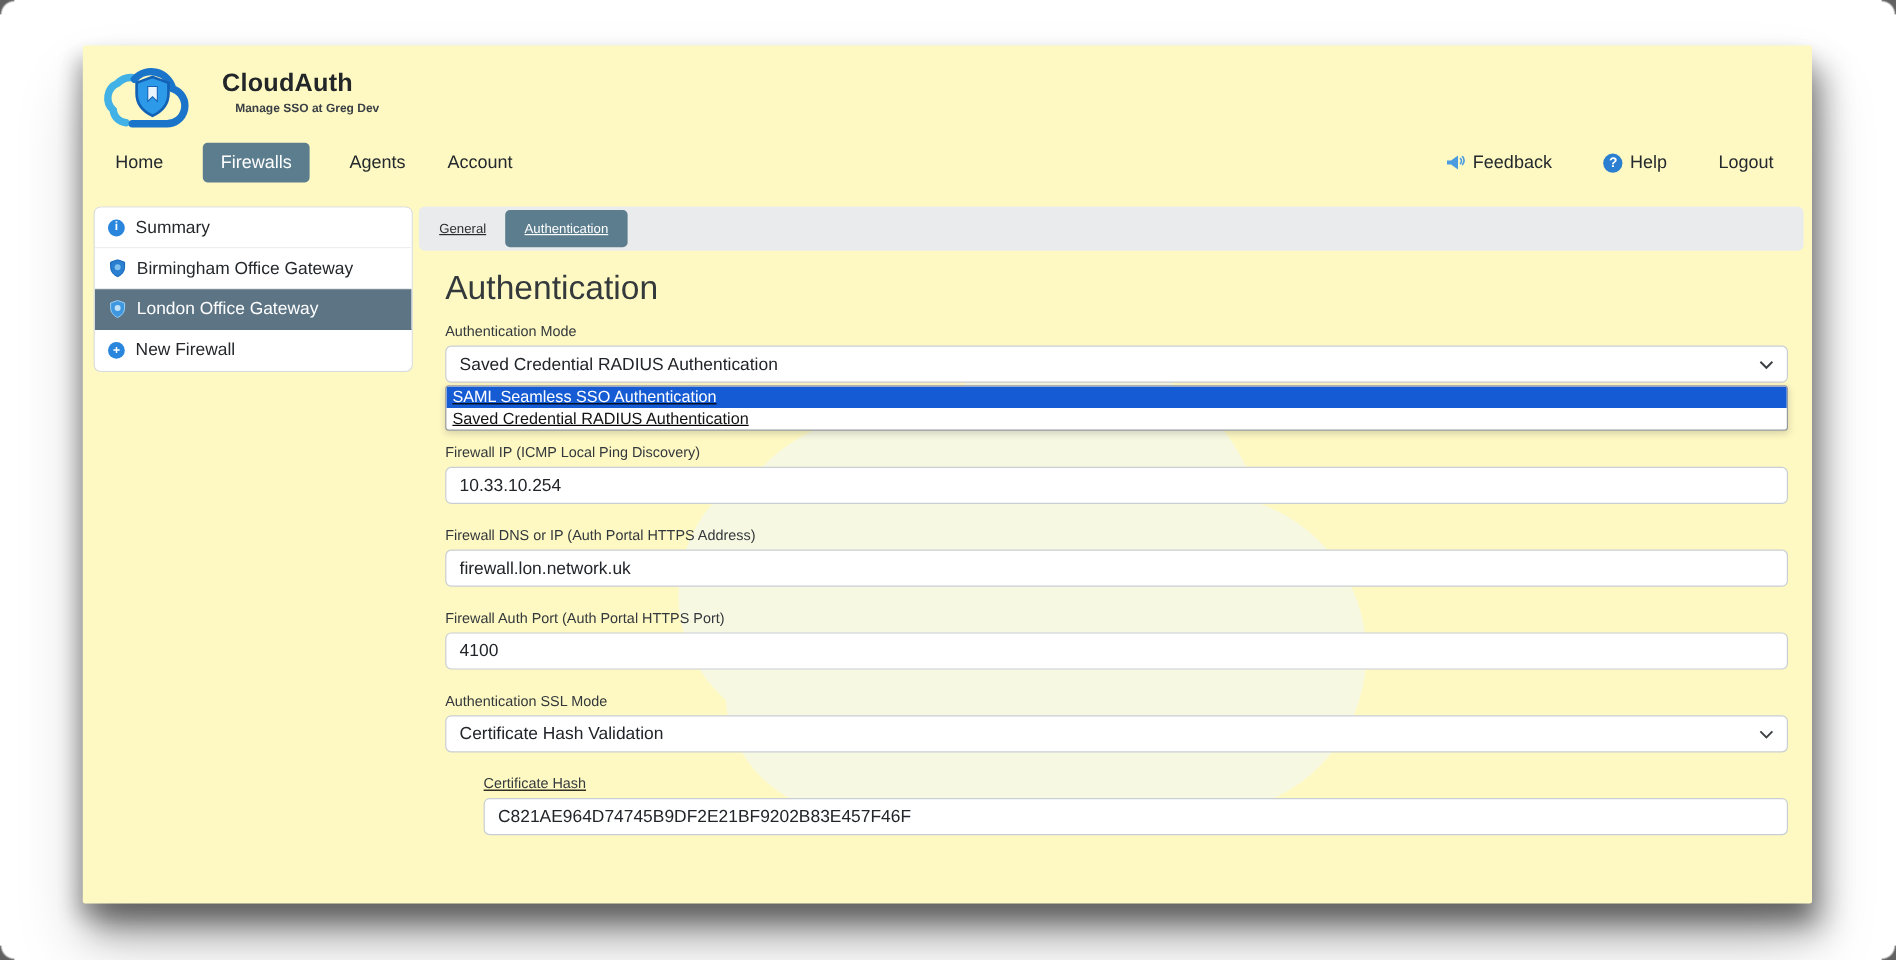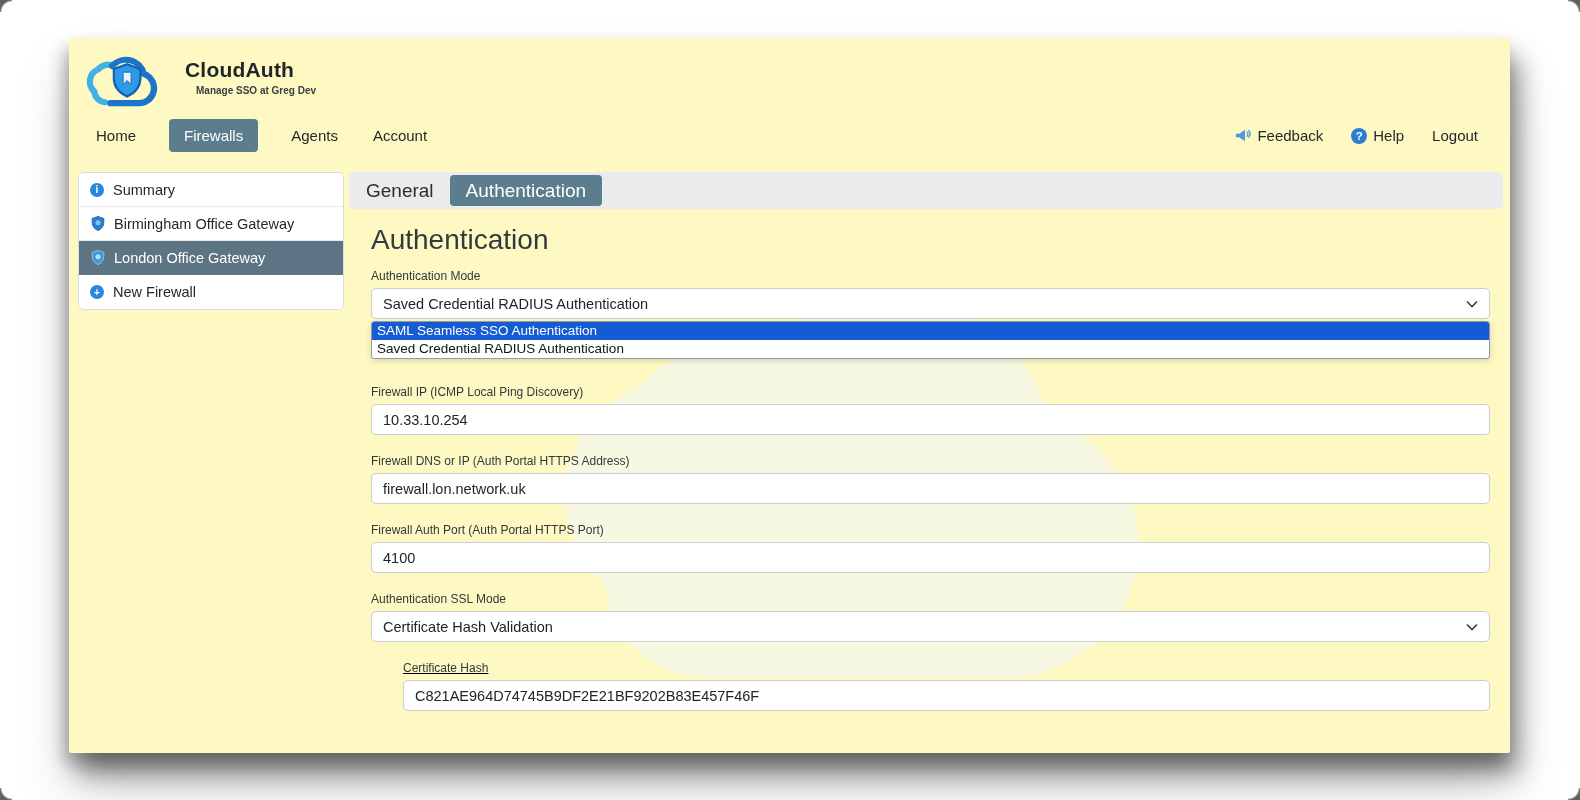--- a/index.html
+++ b/index.html
@@ -23,21 +23,21 @@
   header { padding:12px 16px 0 13px; }
   .brand { display:flex; align-items:flex-start; gap:11px; }
   .brand-text { padding-top:8px; }
   .app-name { font-size:21px; font-weight:700; color:#222629; letter-spacing:.2px; }
   .app-tagline { font-size:10px; font-weight:700; color:#3a4045; margin-left:11px; margin-top:3px; }
 
   nav.top-nav { display:flex; align-items:center; margin-top:7px; padding:0 16px 10px 12px; font-size:15px; color:#24292d;justify-content:flex-end; }
   .nav-left { display:flex; align-items:center; gap:31px; }
   .nav-item { padding:8px 2px; cursor:pointer; }
   .nav-item.pill { background:var(--pill,#5b7d8e); color:#fff; padding:8px 15px; border-radius:4px; }
-  .nav-right { margin-left:auto; display:flex; align-items:center; gap:28px; }
+  .nav-right { margin-left:auto; display:flex; align-items:center; gap:43px; }
   .nav-link { display:flex; align-items:center; gap:6px; cursor:pointer; }
   .help-badge { width:16px; height:16px; border-radius:50%; background:#2a7fd0; color:#fff;
                 font-size:11.5px; font-weight:700; display:flex; align-items:center; justify-content:center; }
 
   
   .content { display:flex; align-items:flex-start; padding:10px 7px 0 9px; position:relative; }
 
   aside.sidebar { width:266px; background:#fff; border:1px solid #d9dcdf; border-radius:6px; overflow:hidden; flex:none; }
   .side-item { display:flex; align-items:center; gap:9px; padding:0 11px; height:34px;
                font-size:14.5px; color:#24282b; border-bottom:1px solid #e8eaec; cursor:pointer; background:#fff; }
@@ -45,35 +45,35 @@
   .side-item.selected { background:#5c7484; color:#ffffff; border-color:#5c7484; }
   .side-ico { width:15px; height:15px; flex:none; display:flex; align-items:center; justify-content:center; }
   .dot-badge { width:14px; height:14px; border-radius:50%; background:#2a86dd; color:#fff; font-size:10px;
                font-weight:700; display:flex; align-items:center; justify-content:center; }
 
   main { flex:1; margin-left:5px; position:relative; min-height:560px; }
 
   .watermark { position:absolute; left:170px; top:30px; z-index:0; pointer-events:none; }
 
   .tabstrip { background:#eaebec; border-radius:5px; padding:3px; display:flex; gap:2px; height:37px; position:relative; z-index:1; }
-  .tab { display:flex; align-items:center; padding:0 14px; font-size:19px; color:#2a2e31; cursor:pointer; border-radius:4px; }
+  .tab { display:flex; align-items:center; padding:0 14px; font-size:11px; color:#2a2e31; cursor:pointer; border-radius:4px;text-decoration:underline; }
   .tab.active { background:#5b7d8e; color:#fff; padding:0 16px; }
 
   h1.page-heading { font-size:28px; font-weight:400; color:#343a3b; margin:15px 0 13px; padding-left:22px; position:relative; z-index:1; }
 
   .form { padding:0 13px 60px 22px; position:relative; z-index:1; }
   .fgroup { margin-bottom:19px; }
   .flabel { display:block; font-size:12px; color:#33383c; margin-bottom:5px; }
   .control { width:100%; height:31px; border:1px solid #c9ced4; border-radius:5px; background:#fff;
              padding:0 11px; font-size:14.5px; color:#212529; font-family:"Liberation Sans",sans-serif; }
   .selectbox { display:flex; align-items:center; justify-content:space-between; cursor:pointer; }
   .chev { flex:none; margin-left:8px; display:flex; align-items:center; }
 
-  .dropdown { border:1px solid #969a9e; border-radius:3px; background:#fff; margin-top:2px; margin-bottom:26px;
-              box-shadow:0 2px 6px rgba(0,0,0,.15); overflow:hidden; }
+  .dropdown { border:1px solid #969a9e; border-radius:3px; background:#fff; margin-top:2px; margin-bottom:11px;
+              box-shadow:0 2px 6px rgba(0,0,0,.15); overflow:hidden;text-decoration:underline; }
   .opt { font-size:13.5px; color:#121212; padding:1px 5px; height:18px; line-height:16px; cursor:pointer; }
   .opt.highlight { background:#155bd4; color:#fff; }
 
   .indent { margin-left:32px;text-decoration:underline; }
 </style>
 </head>
 <body>
 
 <div class="corner tl"></div>
 <div class="corner tr"></div>

